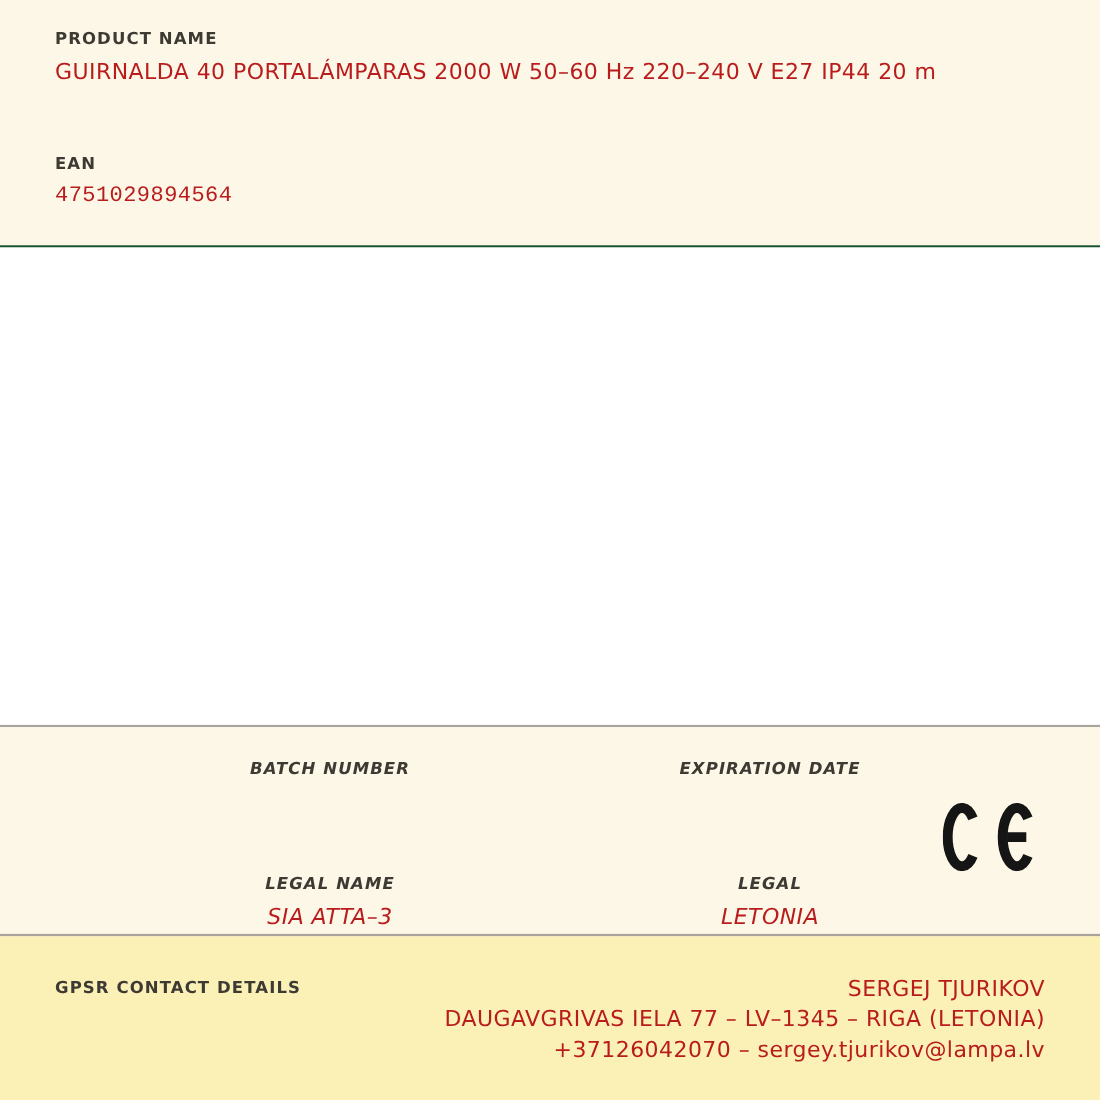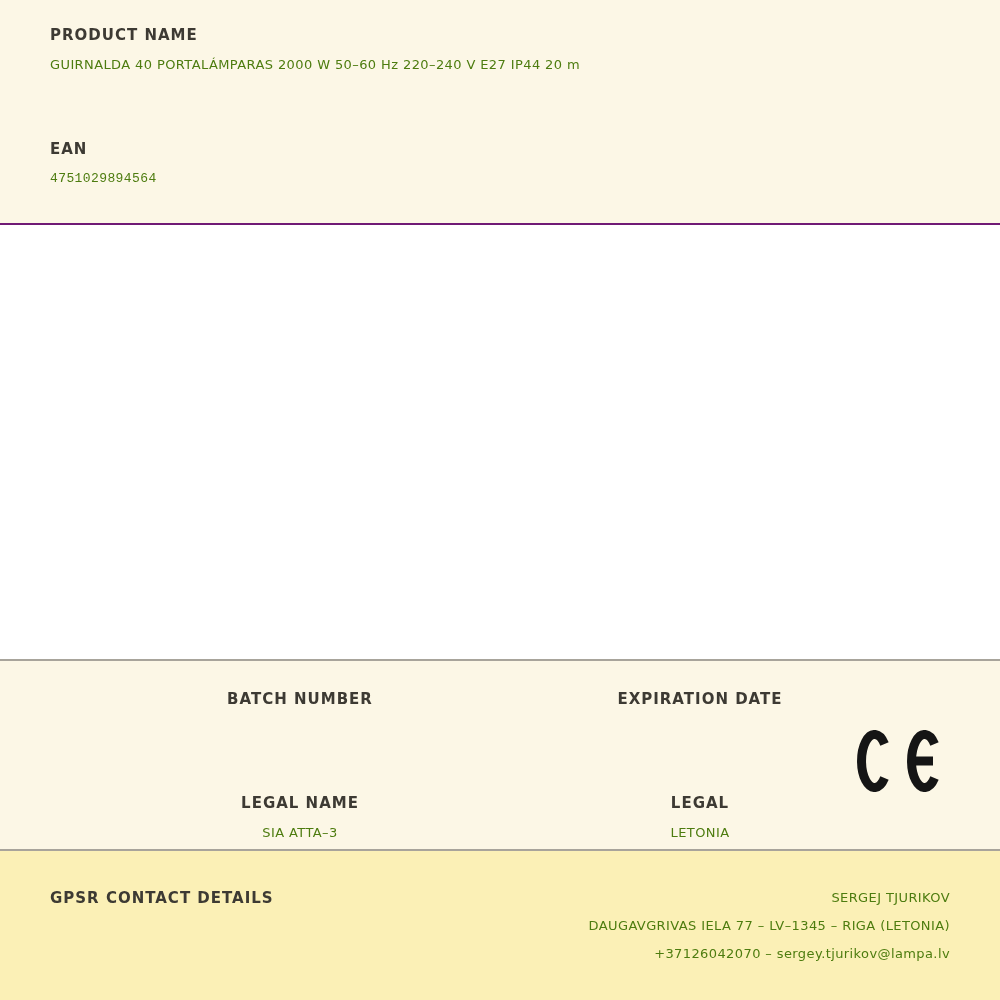--- a/index.html
+++ b/index.html
@@ -19,32 +19,32 @@
 
   
   .field-label {
     font-size: 15px;
     font-weight: bold;
     letter-spacing: 1px;
     color: #3d3a33;
     line-height: 16px;
   }
   .field-value {
-    font-size: 13px;
+    font-size: 20px;
     font-weight: normal;
     letter-spacing: 0.4px;
-    color: #4d7c0f;
+    color: #b91c1c;
     line-height: 16px;
   }
 
   
   .section-product {
     height: 236px;
     background: #fcf7e6;
-    border-bottom: 2px solid #701a75;
+    border-bottom: 2px solid #14532d;
     padding: 27px 50px 0 50px;
   }
   .section-product .product-name-value { margin-top: 14px; }
   .section-product .ean-label { margin-top: 68px; }
   .section-product .ean-value { margin-top: 14px; font-family: Liberation Mono, monospace; }
 
   
   .section-image {
     height: 459px;
     background: #ffffff;
@@ -57,20 +57,21 @@
     height: 200px;
     background: #fcf7e6;
     border-bottom: 2px solid #a8a49b;
   }
   .details-grid {
     margin: 0 100px;
     padding-top: 30px;
     display: grid;
     grid-template-columns: 1fr 1fr;
     text-align: center;
+    font-style: italic;
   }
   .details-cell.row2 { margin-top: 74px; }
   .details-cell .field-value { margin-top: 14px; }
 
   .ce-mark {
     position: absolute;
     right: 57px;
     top: 69px;
     width: 86px;
     height: 62px;

